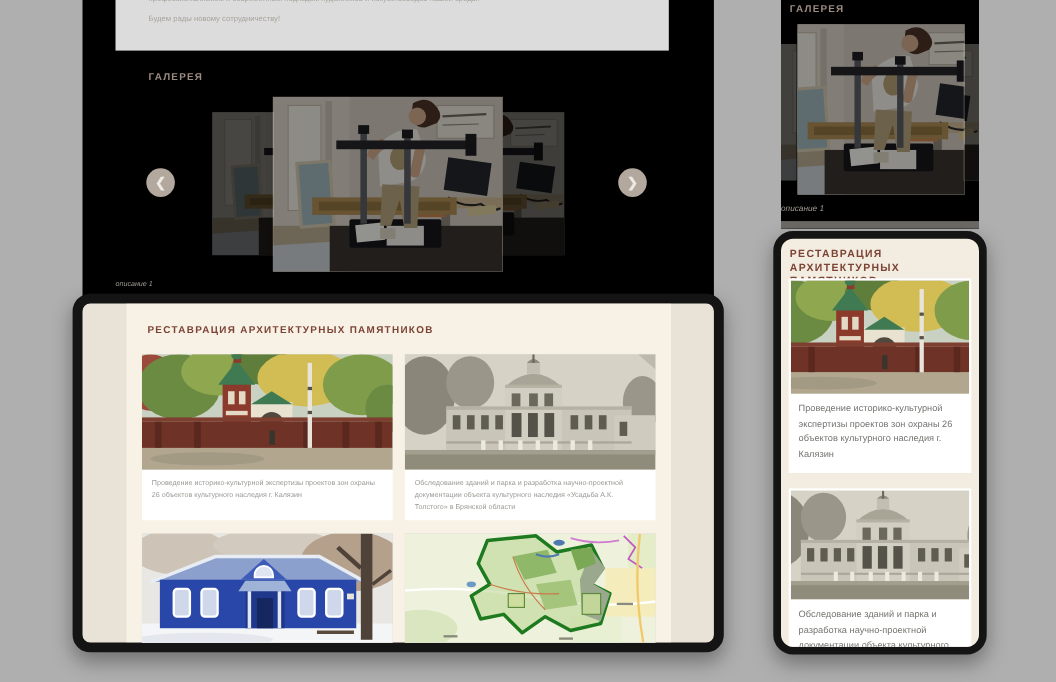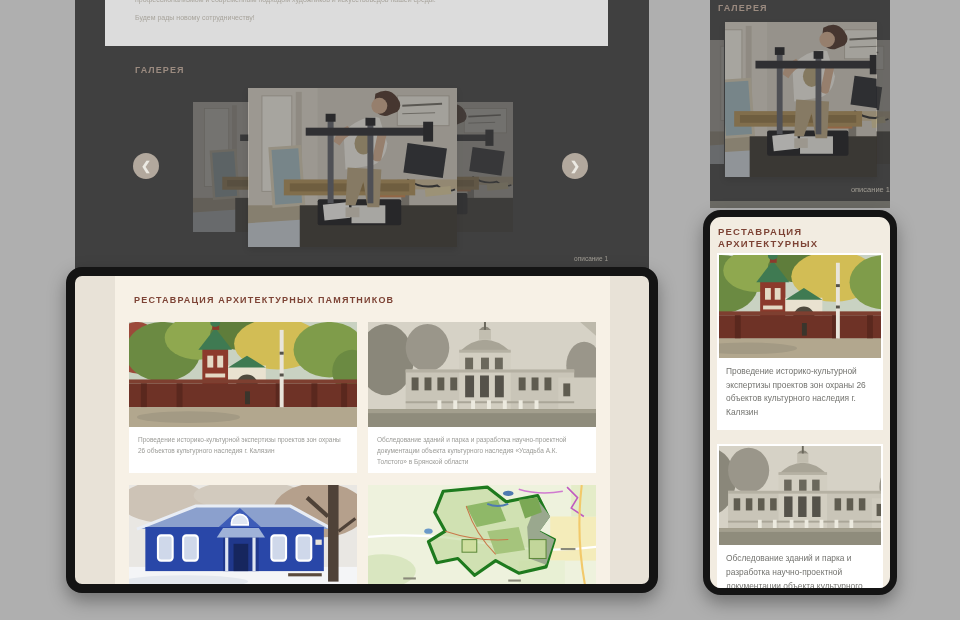--- a/index.html
+++ b/index.html
@@ -4,31 +4,31 @@
 <style>
   * { margin:0; padding:0; box-sizing:border-box; }
   html,body { width:960px; height:620px; }
   body {
     position:relative; overflow:hidden;
     background:#afafaf;
     font-family:"Liberation Sans", sans-serif;
   }
 
   
-  .page-preview { position:absolute; background:#404040; overflow:hidden; }
+  .page-preview { position:absolute; background:#000000; overflow:hidden; }
   #desktop-preview { left:75px; top:0; width:574px; height:270px; }
   #mobile-preview  { left:710px; top:0; width:180px; height:208px; }
 
   .intro-box { position:absolute; left:30px; top:0; width:503px; height:46px;
                background:#dcdcdc; overflow:hidden; }
   .intro-line { position:absolute; left:30px; font-size:7px; color:#a8a49c; white-space:nowrap; }
 
   .faded-title { position:absolute; font-size:9px; font-weight:bold; letter-spacing:1.1px;
                  color:#9b8b80; }
-  .faded-caption { position:absolute; font-size:6.5px; color:#a19d94; text-align:right; }
+  .faded-caption { position:absolute; font-size:6.5px; color:#a19d94; text-align:left;font-style:italic; }
 
   .slide { position:absolute; overflow:hidden; background:#cfc9bd; }
   .slide svg { width:100%; height:100%; display:block; }
   .slide.center { opacity:.60; box-shadow:0 3px 7px rgba(0,0,0,.18); }
   .slide.side   { opacity:.30; }
 
   .nav-circle { position:absolute; width:26px; height:26px; border-radius:50%;
                 background:#b2a89d; color:#eceae3; display:flex; align-items:center;
                 justify-content:center; font-size:12px; font-weight:bold; cursor:pointer; }
 

